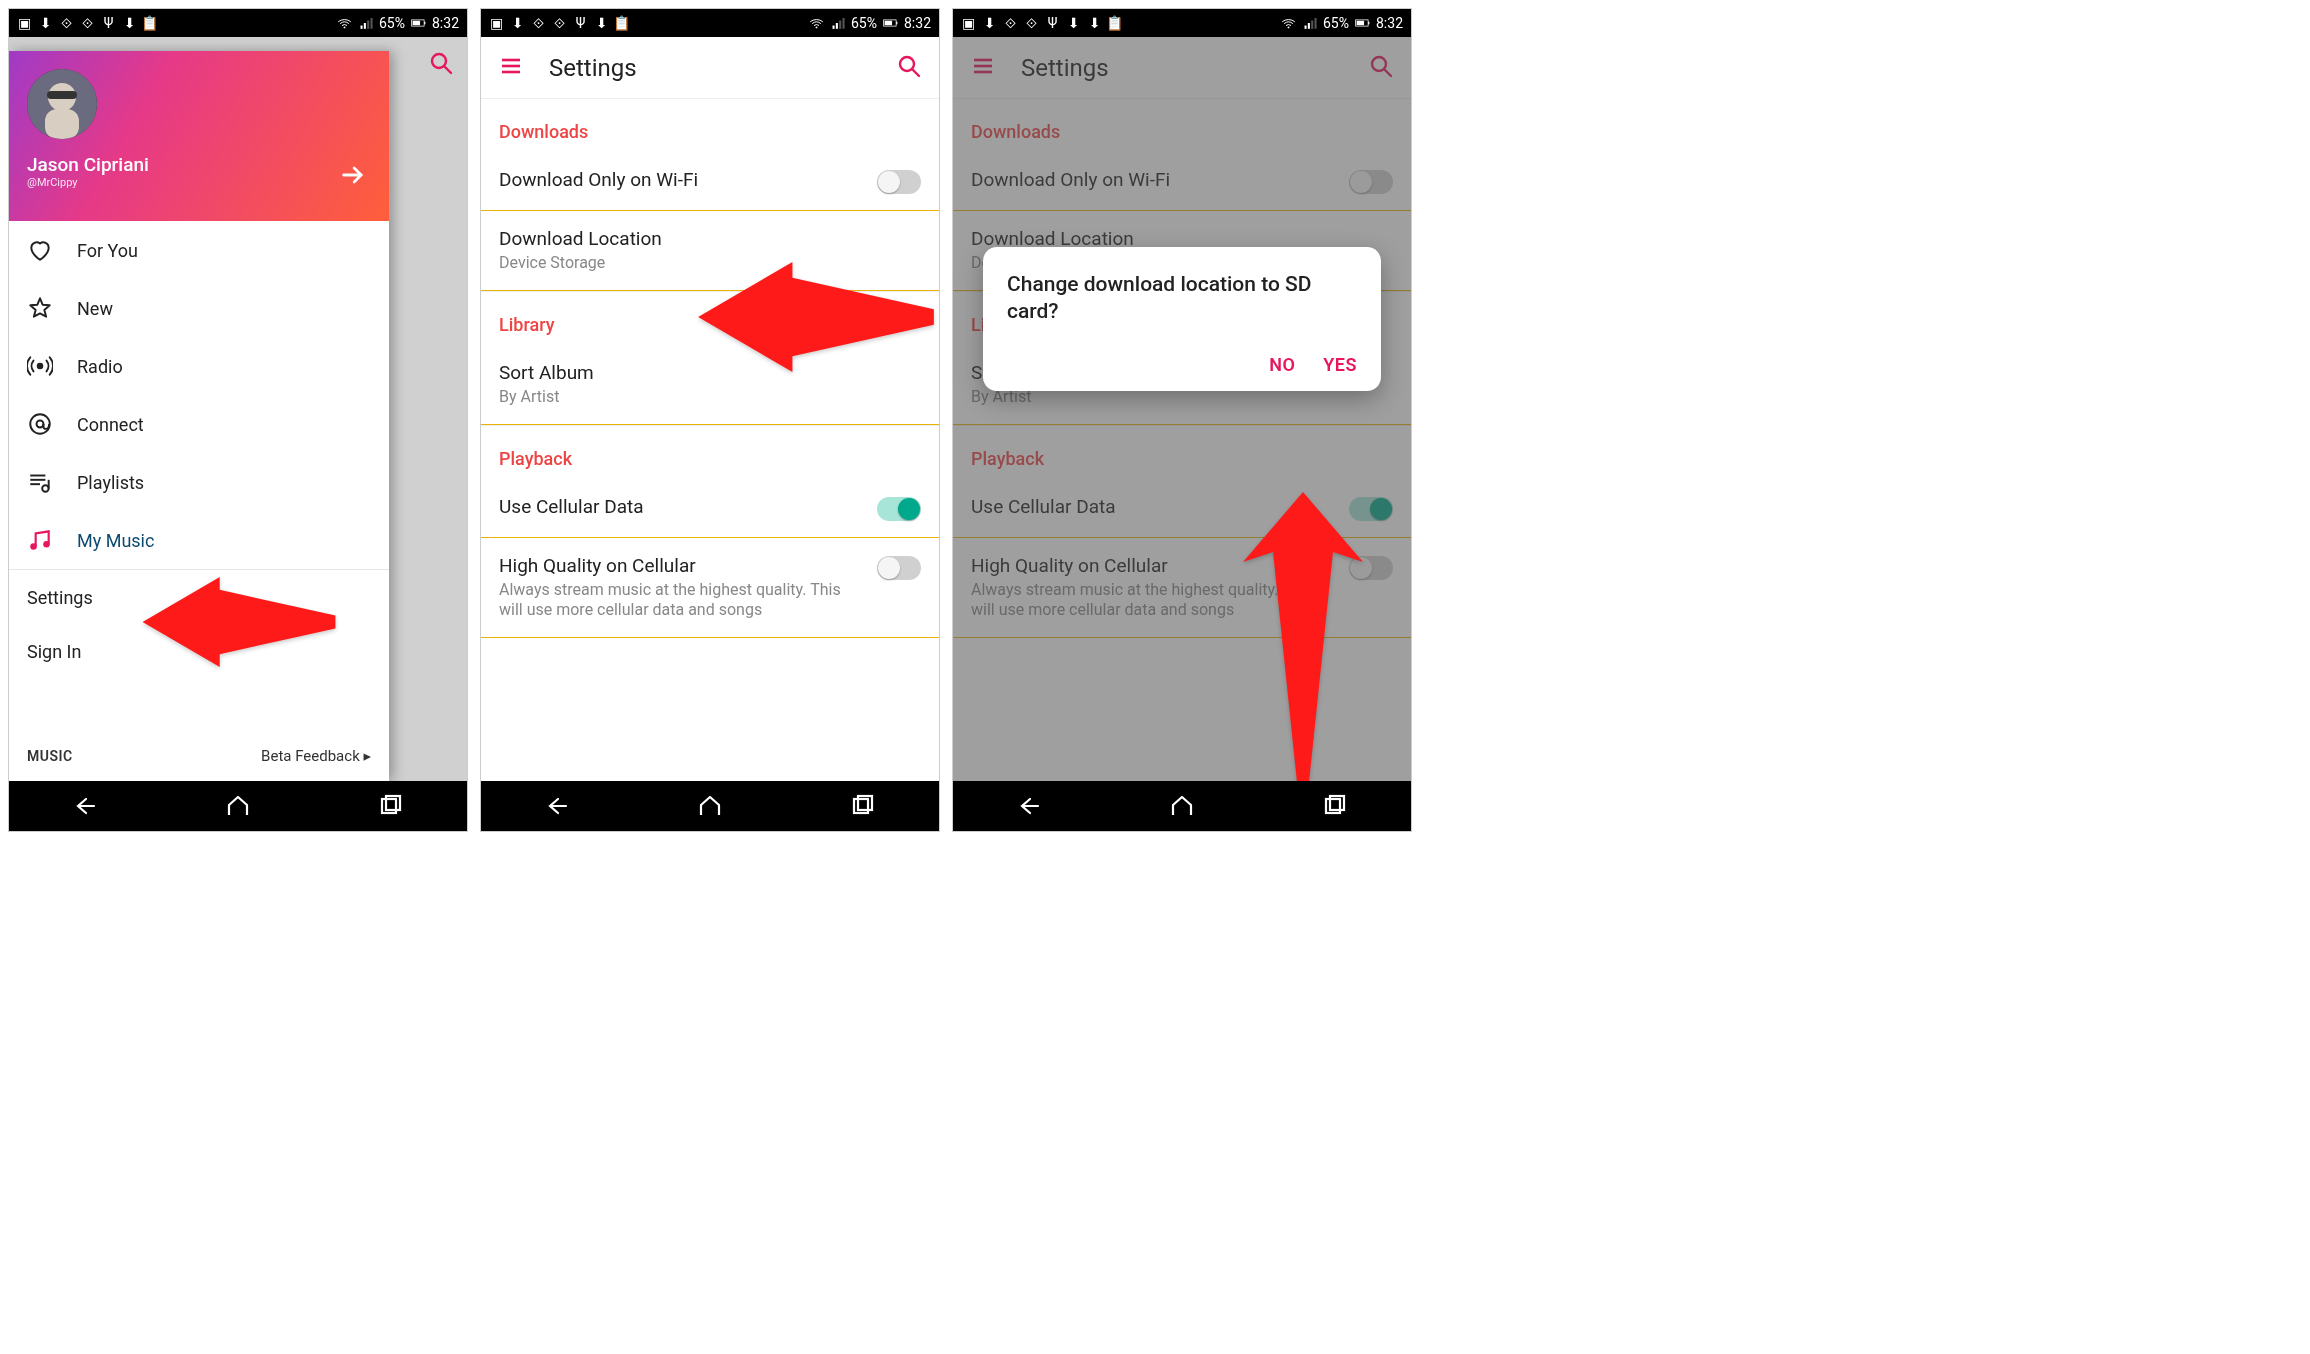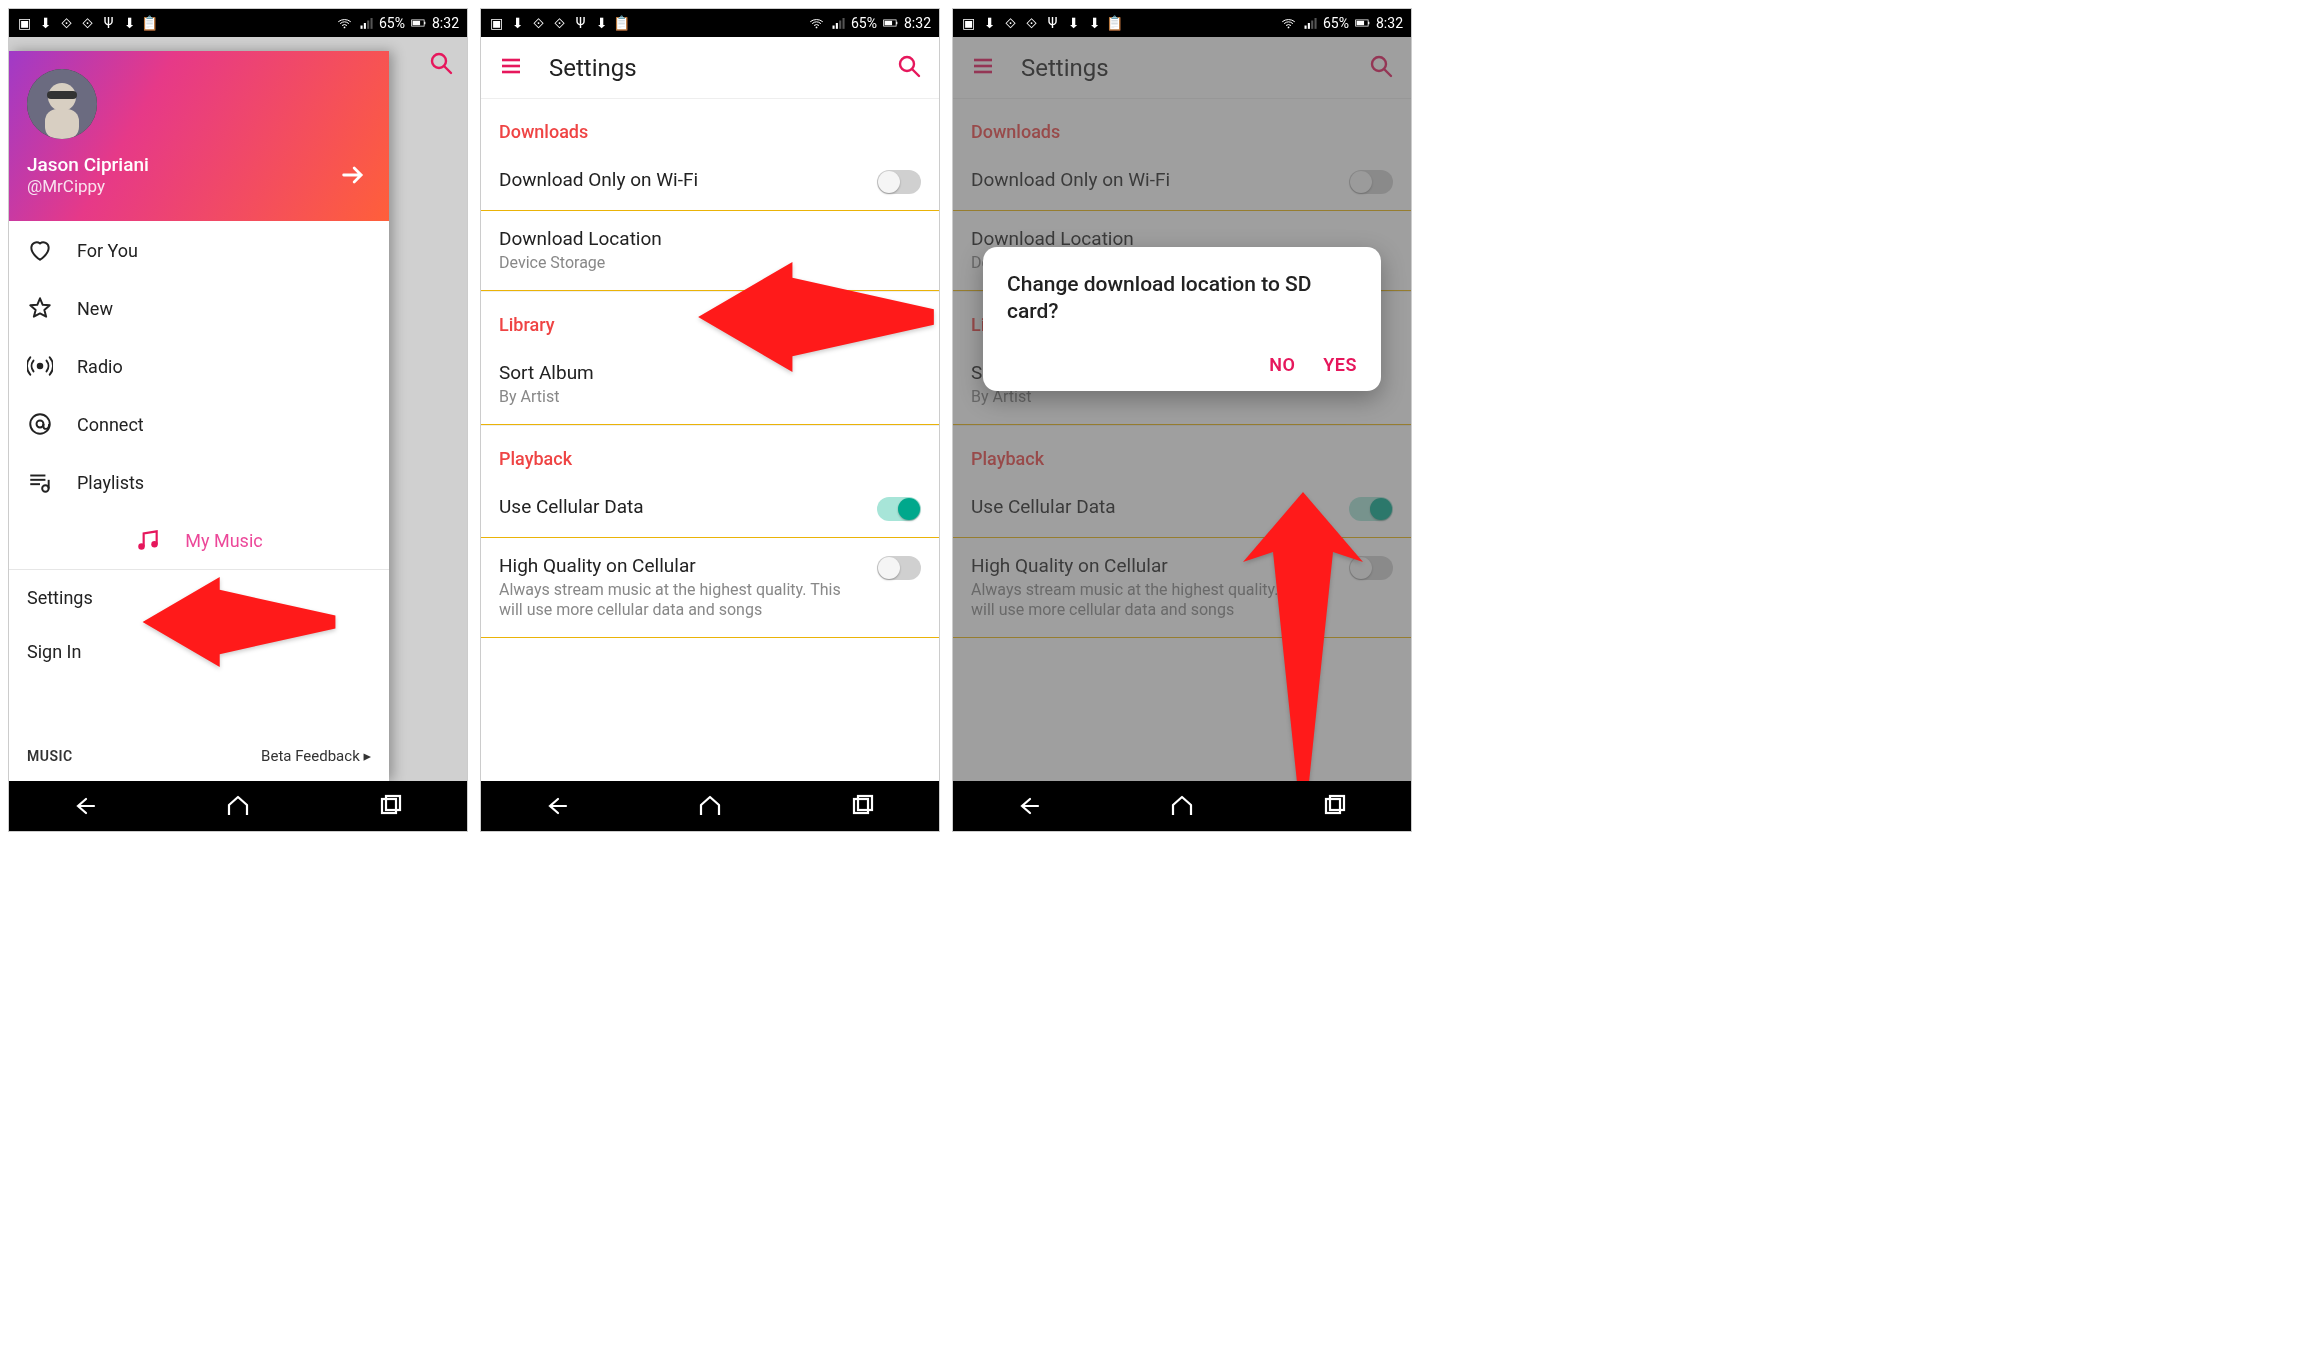--- a/index.html
+++ b/index.html
@@ -15,24 +15,24 @@
 .content { position: absolute; top: 28px; bottom: 50px; left: 0; right: 0; overflow: hidden; }
 
 
 .ph1-bg { position: absolute; inset: 0; background: #d0d0d0; }
 .ph1-search { position: absolute; top: 14px; right: 14px; }
 .drawer { position: absolute; top: 14px; bottom: 0; left: 0; width: 380px; background: #fff; box-shadow: 4px 0 12px rgba(0,0,0,.3); display: flex; flex-direction: column; }
 .drawer-header { height: 170px; background: linear-gradient(120deg, #a03ac7 0%, #e63988 35%, #ff5f3a 100%); position: relative; color: #fff; padding: 18px; }
 .avatar { width: 70px; height: 70px; border-radius: 50%; background: #333; overflow: hidden; }
 .avatar svg { width: 100%; height: 100%; }
 .user-name { font-size: 19px; font-weight: 500; margin-top: 14px; }
-.user-handle { font-size: 17px; opacity: .85; }
+.user-handle { font-size: 11px; opacity: .85; }
 .drawer-arrow { position: absolute; right: 22px; bottom: 28px; }
 .drawer-item { display: flex; align-items: center; height: 58px; padding: 0 18px; gap: 24px; font-size: 18px; color: #222; }
-.drawer-item.active { color: #ec4899; justify-content: center; }
+.drawer-item.active { color: #0c4a6e; }
 .drawer-icon { width: 26px; height: 26px; display: flex; align-items: center; justify-content: center; }
 .drawer-divider { border-top: 1px solid #e6e6e6; }
 .drawer-bottom { margin-top: auto; display: flex; align-items: center; justify-content: space-between; padding: 12px 18px 16px; font-size: 14px; color: #333; }
 .apple-music-logo { font-size: 14px; font-weight: 600; letter-spacing: .5px; }
 .beta-fb { font-size: 15px; }
 
 
 .app-bar { height: 62px; display: flex; align-items: center; padding: 0 18px; gap: 26px; border-bottom: 1px solid #eee; background: #fff; }
 .app-title { font-size: 24px; color: #222; }
 .app-search { margin-left: auto; }

